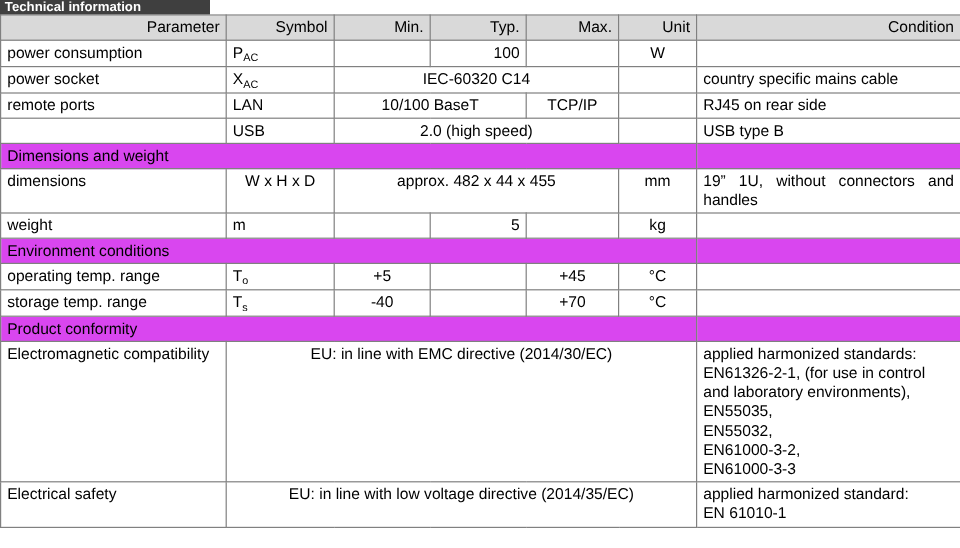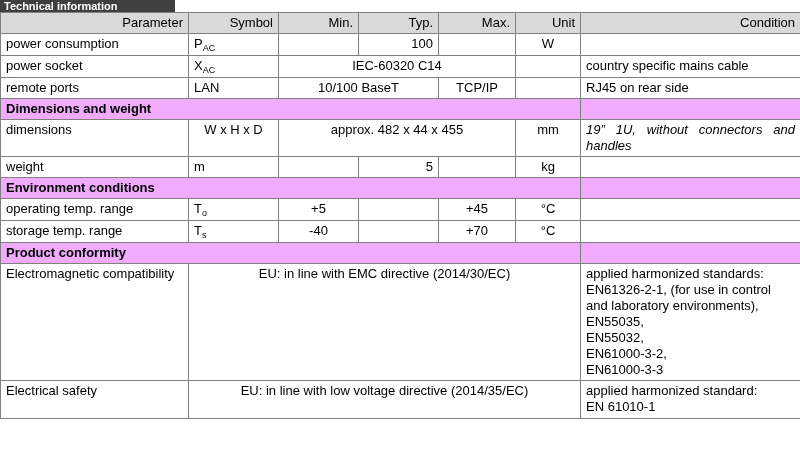--- a/index.html
+++ b/index.html
@@ -42,22 +42,22 @@
   col.c4 { width: 77px; }
   col.c5 { width: 65px; }
   col.c6 { width: 220px; }
 
   .hdr td {
     background: #d9d9d9;
     font-weight: normal;
     text-align: right;
   }
   .sectionrow td {
-    background: #f0abfc;
-    font-weight: bold;
+    background: #d946ef;
+    font-weight: normal;
   }
   .center { text-align: center; }
   .right { text-align: right; }
   .sub { font-size: 9px; vertical-align: baseline; position: relative; top: 3px; }
   .topbar {
     position: absolute;
     left: 0;
     top: 0;
     width: 175px;
     height: 12px;
@@ -71,21 +71,21 @@
     height: 12px;
     color: #ffffff;
     font-size: 11px;
     font-weight: bold;
     line-height: 12px;
     padding-left: 4px;
     box-sizing: border-box;
     overflow: hidden;
     white-space: nowrap;
   }
-  .justify-cell { text-align: justify; font-style: italic; }
+  .justify-cell { text-align: justify; }
 </style>
 </head>
 <body>
 
 <div id="sheet">
 
   <div class="topbar">
     <div class="topbar-inner">Technical information</div>
   </div>
 
@@ -133,20 +133,27 @@
 
       <tr>
         <td>remote ports</td>
         <td>LAN</td>
         <td class="center" colspan="2">10/100 BaseT</td>
         <td class="center">TCP/IP</td>
         <td class="center"></td>
         <td>RJ45 on rear side</td>
       </tr>
 
+      <tr>
+        <td></td>
+        <td>USB</td>
+        <td class="center" colspan="3">2.0 (high speed)</td>
+        <td class="center"></td>
+        <td>USB type B</td>
+      </tr>
 
       <tr class="sectionrow">
         <td colspan="6">Dimensions and weight</td>
         <td></td>
       </tr>
 
       <tr>
         <td>dimensions</td>
         <td class="center">W x H x D</td>
         <td class="center" colspan="3">approx. 482 x 44 x 455</td>

